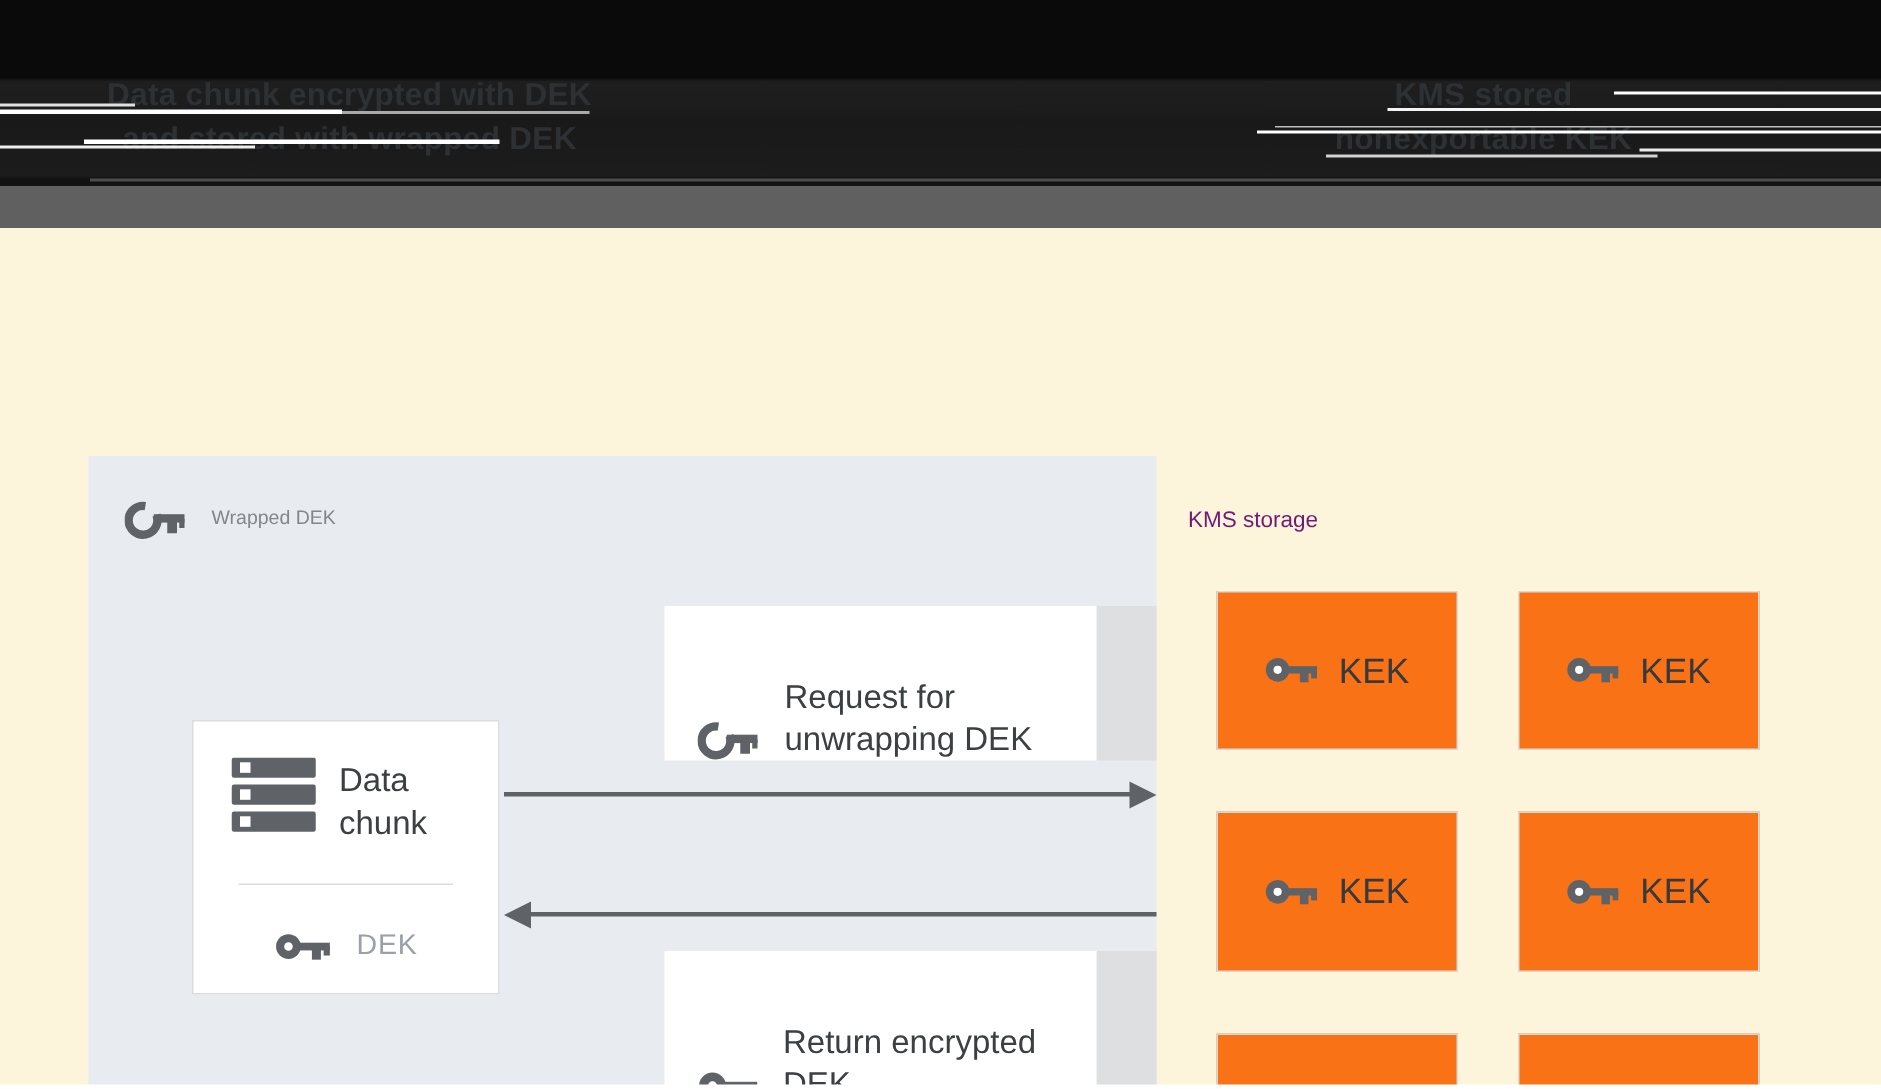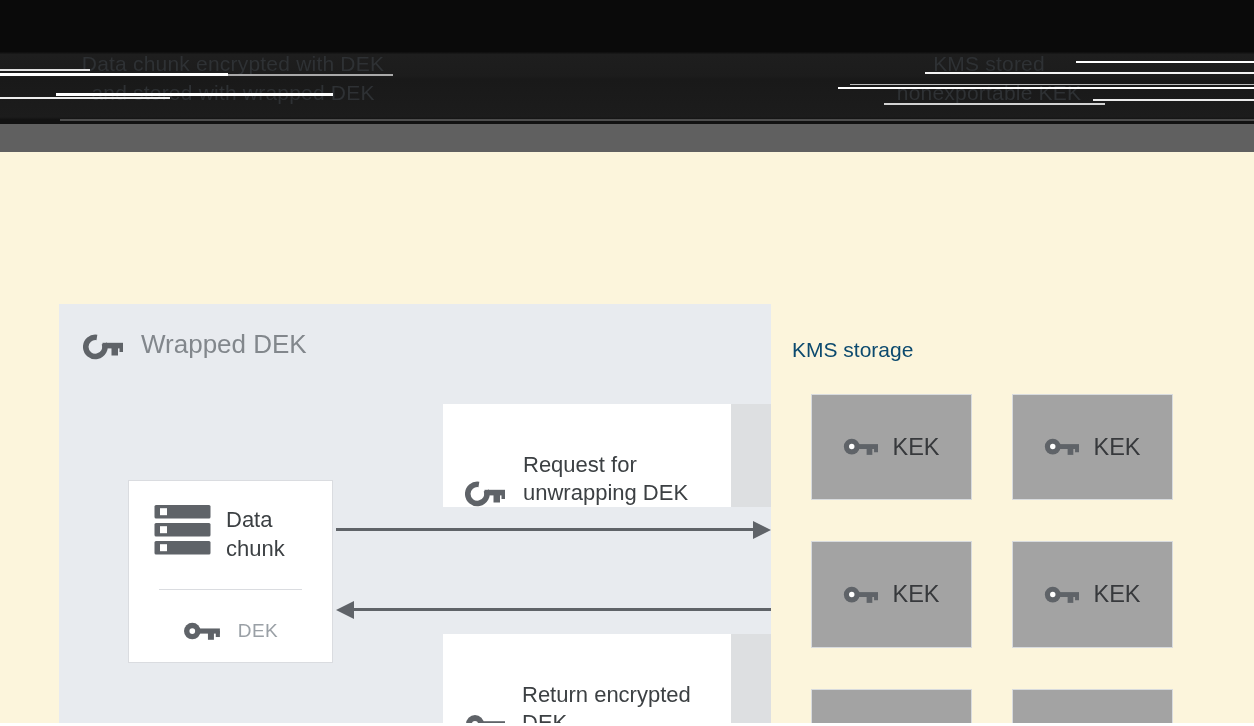--- a/index.html
+++ b/index.html
@@ -1,40 +1,40 @@
 <!DOCTYPE html>
 <html><head>
 <meta charset="utf-8">
 <style>
   html,body{margin:0;padding:0;}
   body{font-family:"Liberation Sans","DejaVu Sans",sans-serif;background:#fff;}
   #page{position:relative;width:1254px;height:726px;overflow:hidden;background:#fff;}
 
   
   #header{position:absolute;left:0;top:0;width:1254px;height:136px;
-    background:linear-gradient(180deg,#0a0a0a 0%,#0a0a0a 38%,#1e1e1e 40%,#1c1c1c 56%,#191919 58%,#1c1c1c 86%,#121212 88%,#121212 100%);}
+    background:linear-gradient(180deg,#0a0a0a 0%,#0a0a0a 38%,#1e1e1e 40%,#1c1c1c 56%,#191919 58%,#1c1c1c 86%,#121212 88%,#121212 100%);font-weight:bold;}
   .hcap{position:absolute;top:49px;text-align:center;color:#2e3134;font-size:21px;line-height:29px;letter-spacing:.2px;}
   .hcap-left{left:38px;width:390px;}
   .hcap-right{left:794px;width:390px;}
   .gl{position:absolute;}
 
   
   #subband{position:absolute;left:0;top:124px;width:1254px;height:28px;background:#606060;}
 
   
   #canvas{position:absolute;left:0;top:152px;width:1254px;height:574px;background:#fcf5dc;}
   #bottom-strip{position:absolute;left:0;bottom:0;width:1254px;height:3px;background:#ffffff;}
 
   
   #panel{position:absolute;left:59px;top:152px;width:712px;height:533px;background:#e8ebef;}
 
   .iconc{color:#5f6368;display:inline-flex;flex:none;}
 
   #wrapped-dek-head{position:absolute;left:83px;top:177px;display:flex;align-items:center;gap:17px;}
-  #wrapped-dek-head .lbl{font-size:26px;color:#82878c;}
+  #wrapped-dek-head .lbl{font-size:13px;color:#82878c;}
 
   
   #data-chunk-card{position:absolute;left:128px;top:328px;width:205px;height:183px;background:#fff;border:1px solid #dadce0;box-sizing:border-box;}
   .dc-top{position:absolute;left:25px;top:24px;display:flex;gap:15px;align-items:flex-start;}
   .dc-title{width:76px;font-size:22px;line-height:29px;color:#3c4043;}
   .dc-divider{position:absolute;left:30px;right:30px;top:108px;height:1px;background:#dadce0;}
   .dc-dek{position:absolute;left:0;right:0;top:127px;height:46px;display:flex;align-items:center;justify-content:center;gap:18px;}
   .dc-dek .lbl{font-size:19px;color:#9aa0a6;letter-spacing:.5px;}
 
   
@@ -48,24 +48,24 @@
 
   
   .aline{position:absolute;height:3px;background:#5f6368;}
   .ahead{position:absolute;width:0;height:0;}
   #req-line{left:336px;top:376px;width:419px;}
   #req-head{left:753px;top:369px;border-top:9px solid transparent;border-bottom:9px solid transparent;border-left:18px solid #5f6368;}
   #ret-line{left:352px;top:456px;width:419px;}
   #ret-head{left:336px;top:449px;border-top:9px solid transparent;border-bottom:9px solid transparent;border-right:18px solid #5f6368;}
 
   
-  #kms-label{position:absolute;left:792px;top:186px;font-size:21px;color:#0c4a6e;}
+  #kms-label{position:absolute;left:792px;top:186px;font-size:15px;color:#701a75;}
   #kek-grid{position:absolute;left:811px;top:242px;width:362px;height:401px;display:grid;
     grid-template-columns:161px 161px;grid-template-rows:106px 107px 106px;column-gap:40px;row-gap:41px;}
-  .kek-card{background:#a3a3a3;border:1px solid #d8dbde;box-sizing:border-box;display:flex;align-items:center;justify-content:center;gap:14px;}
+  .kek-card{background:#f97316;border:1px solid #d8dbde;box-sizing:border-box;display:flex;align-items:center;justify-content:center;gap:14px;}
   .kek-card .lbl{font-size:23.5px;color:#37393c;}
 </style>
 </head>
 <body>
 
 <svg width="0" height="0" style="position:absolute">
   <defs>
     <g id="def-solid-key">
       <circle cx="10" cy="13" r="9" fill="currentColor"></circle>
       <circle cx="10" cy="13" r="3.1" fill="#fff"></circle>

